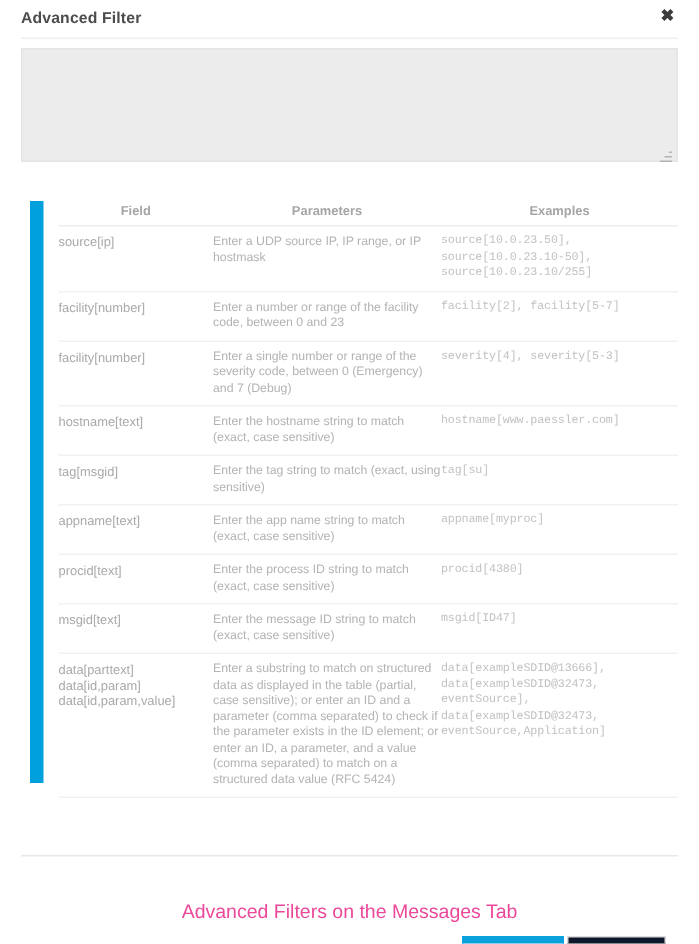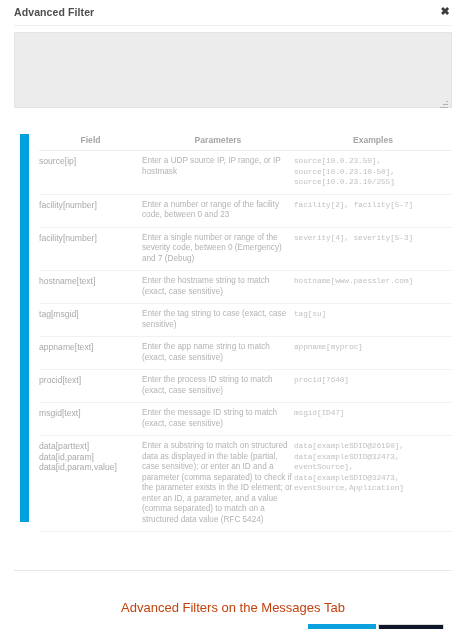--- a/index.html
+++ b/index.html
@@ -223,21 +223,21 @@
   }
 
   
   .caption {
     position: absolute;
     left: 0;
     top: 600px;
     width: 466px;
     text-align: center;
     font-size: 13px;
-    color: #c2410c;
+    color: #ec4899;
   }
 </style>
 </head>
 <body>
 
 <div class="screen">
 
   <div class="dialog-header">
     <div class="dialog-title">Advanced Filter</div>
     <div class="close-icon">✖</div>
@@ -287,44 +287,44 @@
             <td class="cell-params">Enter a single number or range of the severity code, between 0 (Emergency) and 7 (Debug)</td>
             <td class="cell-example">severity[4], severity[5-3]</td>
           </tr>
           <tr>
             <td class="cell-field">hostname[text]</td>
             <td class="cell-params">Enter the hostname string to match (exact, case sensitive)</td>
             <td class="cell-example">hostname[www.paessler.com]</td>
           </tr>
           <tr>
             <td class="cell-field">tag[msgid]</td>
-            <td class="cell-params">Enter the tag string to case (exact, case sensitive)</td>
+            <td class="cell-params">Enter the tag string to match (exact, using sensitive)</td>
             <td class="cell-example">tag[su]</td>
           </tr>
           <tr>
             <td class="cell-field">appname[text]</td>
             <td class="cell-params">Enter the app name string to match (exact, case sensitive)</td>
             <td class="cell-example">appname[myproc]</td>
           </tr>
           <tr>
             <td class="cell-field">procid[text]</td>
             <td class="cell-params">Enter the process ID string to match (exact, case sensitive)</td>
-            <td class="cell-example">procid[7640]</td>
+            <td class="cell-example">procid[4380]</td>
           </tr>
           <tr>
             <td class="cell-field">msgid[text]</td>
             <td class="cell-params">Enter the message ID string to match (exact, case sensitive)</td>
             <td class="cell-example">msgid[ID47]</td>
           </tr>
           <tr>
             <td class="cell-field">data[parttext]
 data[id,param]
 data[id,param,value]</td>
             <td class="cell-params">Enter a substring to match on structured data as displayed in the table (partial, case sensitive); or enter an ID and a parameter (comma separated) to check if the parameter exists in the ID element; or enter an ID, a parameter, and a value (comma separated) to match on a structured data value (RFC 5424)</td>
-            <td class="cell-example">data[exampleSDID@26190],
+            <td class="cell-example">data[exampleSDID@13666],
 data[exampleSDID@32473,
 eventSource],
 data[exampleSDID@32473,
 eventSource,Application]</td>
           </tr>
         </tbody>
       </table>
 
     </div>
   </div>

